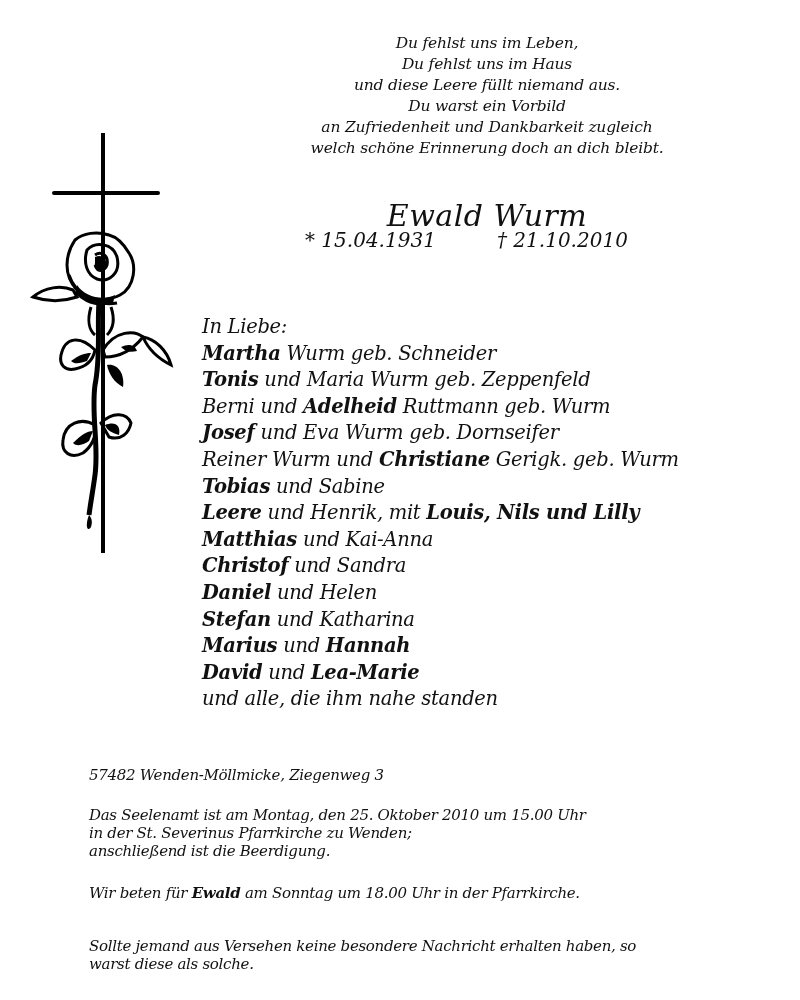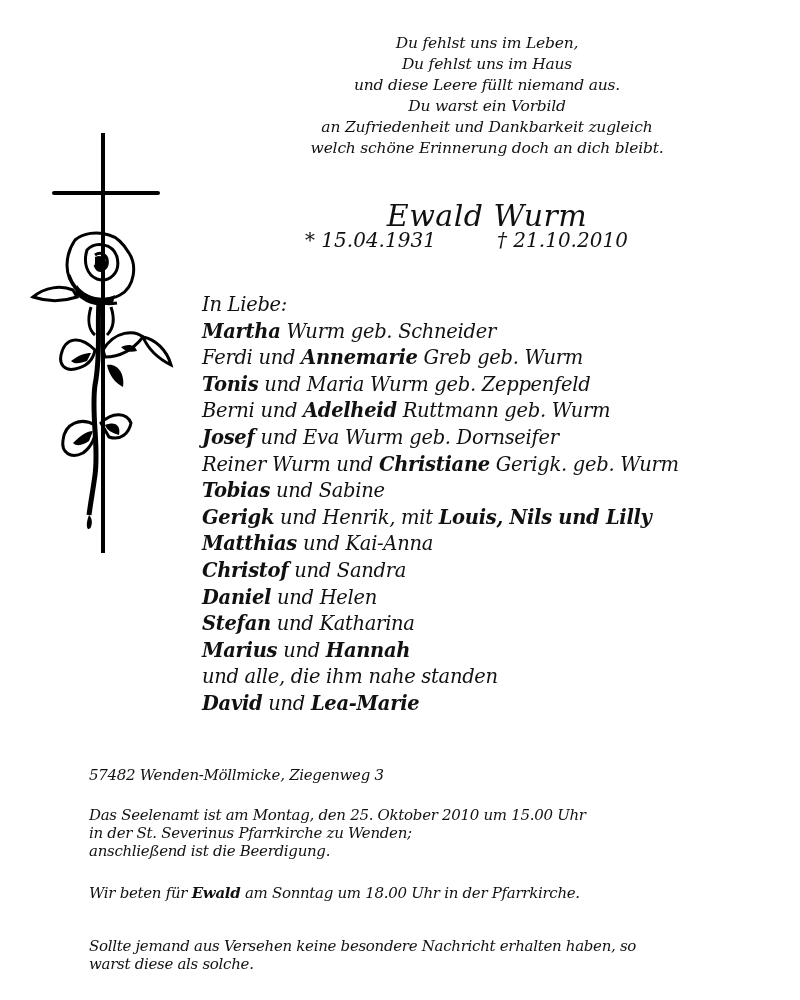--- a/index.html
+++ b/index.html
@@ -6,21 +6,21 @@
   body { width: 800px; height: 1000px; position: relative; overflow: hidden; color: #111111;
          font-family: "DejaVu Serif", "Liberation Serif", serif; }
   .poem { position: absolute; left: 270px; width: 434px; top: 33px; text-align: center;
           font-style: italic; font-size: 15.5px; line-height: 21px; letter-spacing: -0.2px; }
   .poem div { white-space: nowrap; }
   .title { position: absolute; left: 280px; width: 414px; top: 196px; text-align: center;
            font-size: 30px; font-weight: normal; font-style: italic; letter-spacing: 0.5px; line-height: 40px; }
   .dates { position: absolute; top: 226px; font-style: italic; font-size: 20px; line-height: 28px; white-space: nowrap; }
   .born { left: 305px; }
   .died { left: 497px; }
-  .family { position: absolute; left: 202px; top: 292px; font-style: italic; font-size: 19.5px; line-height: 26.6px; white-space: nowrap; letter-spacing: -0.3px; }
+  .family { position: absolute; left: 202px; top: 314px; font-style: italic; font-size: 19.5px; line-height: 26.6px; white-space: nowrap; letter-spacing: -0.3px; }
   .family b { font-weight: bold; }
   .footer { position: absolute; left: 57px; font-style: italic; font-size: 15px; line-height: 18px; white-space: nowrap; letter-spacing: -0.3px; margin-left: 32px; }
   .footer b { font-weight: bold; text-align: right; }
   .addr { top: 766px; }
   .service { top: 806px; }
   .prayer { top: 884px; }
   .notice { top: 937px; }
   .emblem { position: absolute; left: 25px; top: 125px; width: 170px; height: 440px; }
 </style>
 </head>
@@ -71,34 +71,33 @@
 </div>
 
 <div class="title">Ewald Wurm</div>
 <div class="dates born">* 15.04.1931</div>
 <div class="dates died">† 21.10.2010</div>
 
 <div class="family">
   <div>In Liebe:</div>
   <div id="family-lines">
       <div><b>Martha</b><span> Wurm geb. Schneider</span></div>
-      <div><span>Ferdi und </span><b>Annemarie</b><span> Greb geb. Wurm</span></div>
       <div><b>Tonis</b><span> und Maria Wurm geb. Zeppenfeld</span></div>
       <div><span>Berni und </span><b>Adelheid</b><span> Ruttmann geb. Wurm</span></div>
       <div><b>Josef</b><span> und Eva Wurm geb. Dornseifer</span></div>
       <div><span>Reiner Wurm und </span><b>Christiane</b><span> Gerigk. geb. Wurm</span></div>
       <div><b>Tobias</b><span> und Sabine</span></div>
-      <div><b>Gerigk</b><span> und Henrik, mit </span><b>Louis, Nils und Lilly</b></div>
+      <div><b>Leere</b><span> und Henrik, mit </span><b>Louis, Nils und Lilly</b></div>
       <div><b>Matthias</b><span> und Kai-Anna</span></div>
       <div><b>Christof</b><span> und Sandra</span></div>
       <div><b>Daniel</b><span> und Helen</span></div>
       <div><b>Stefan</b><span> und Katharina</span></div>
       <div><b>Marius</b><span> und </span><b>Hannah</b></div>
+      <div><b>David</b><span> und </span><b>Lea-Marie</b></div>
       <div><span>und alle, die ihm nahe standen</span></div>
-      <div><b>David</b><span> und </span><b>Lea-Marie</b></div>
     </div>
 </div>
 
 <div class="footer addr">57482 Wenden-Möllmicke, Ziegenweg 3</div>
 <div class="footer service">
   <div>Das Seelenamt ist am Montag, den 25. Oktober 2010 um 15.00 Uhr</div>
   <div>in der St. Severinus Pfarrkirche zu Wenden;</div>
   <div>anschließend ist die Beerdigung.</div>
 </div>
 <div class="footer prayer"><span>Wir beten für </span><b>Ewald</b><span> am Sonntag um 18.00 Uhr in der Pfarrkirche.</span></div>

